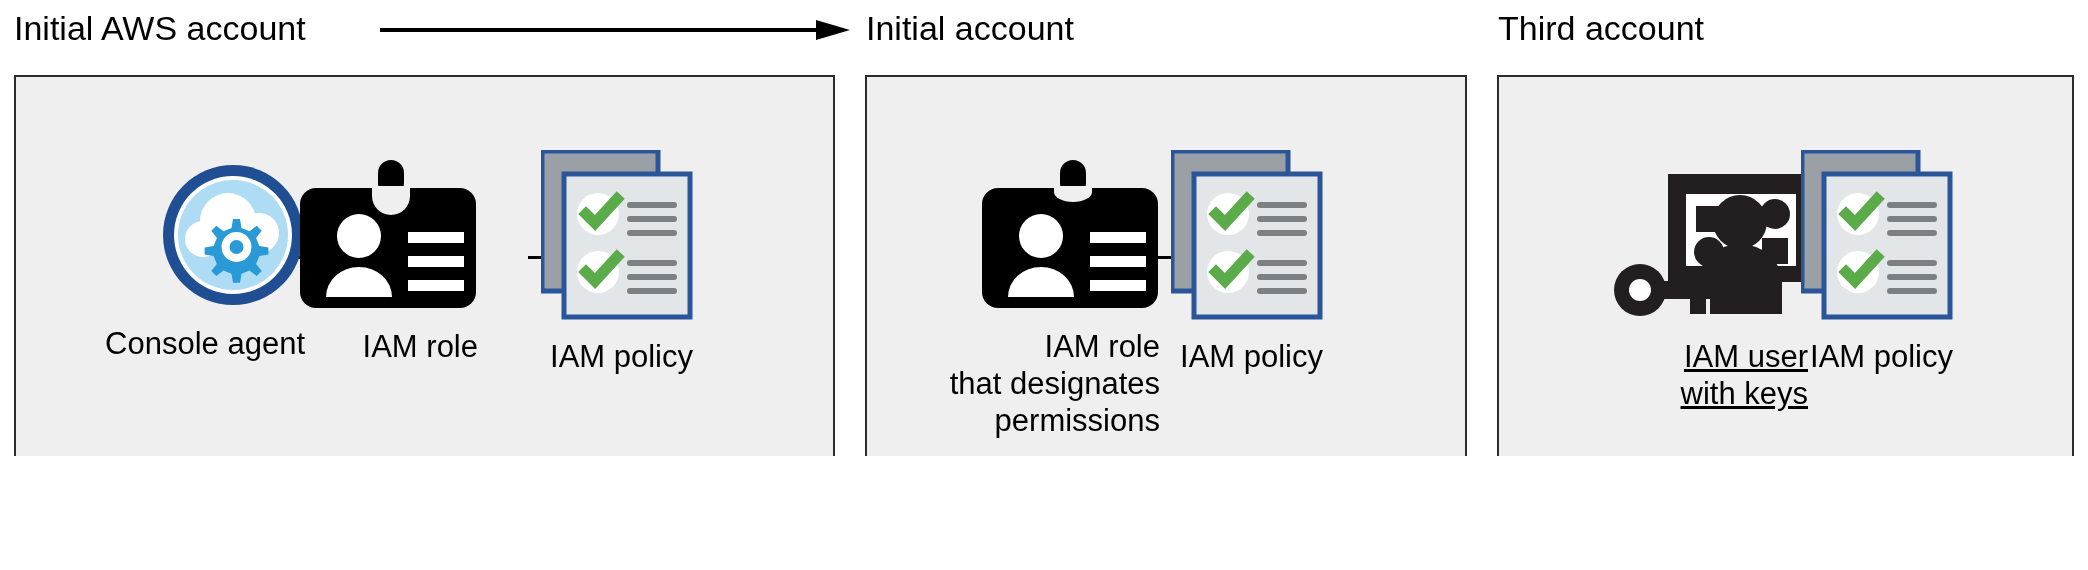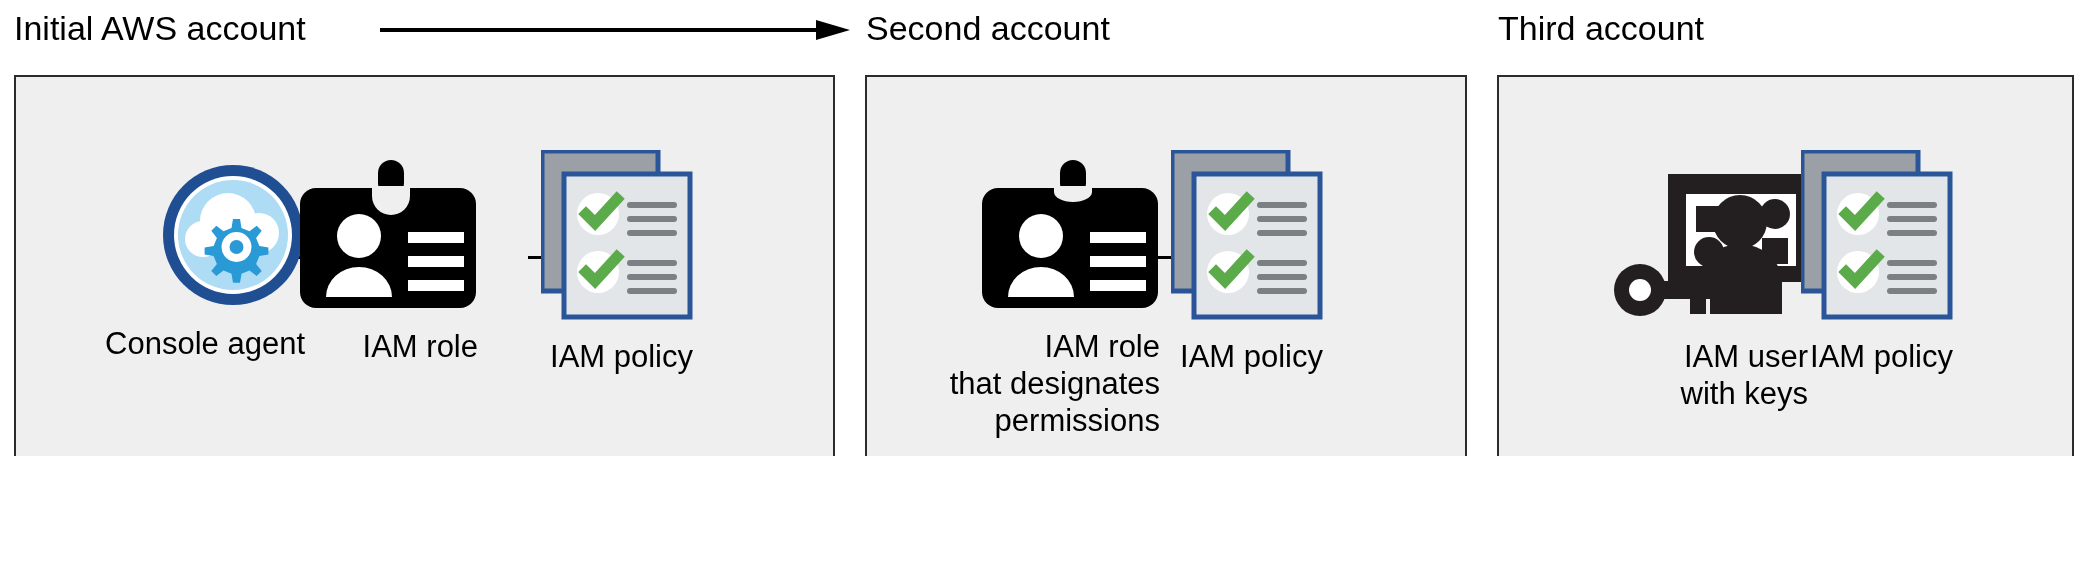--- a/index.html
+++ b/index.html
@@ -102,21 +102,21 @@
     width: 196px;
     height: 148px;
   }
 </style>
 </head>
 <body>
 
 <div id="canvas">
 
   <div class="col-title" id="title-1">Initial AWS account</div>
-  <div class="col-title" id="title-2">Second account</div>
+  <div class="col-title" id="title-2">Initial account</div>
   <div class="col-title" id="title-3">Third account</div>
 
   <svg id="flow-arrow" viewBox="0 0 470 24" xmlns="http://www.w3.org/2000/svg">
     <line x1="0" y1="12" x2="440" y2="12" stroke="#000000" stroke-width="4"></line>
     <polygon points="436,2 470,12 436,22" fill="#000000"></polygon>
   </svg>
 
   <div class="panel" id="panel-1"></div>
 
   <div class="connector" style="left:241px; top:256px; width:115px;"></div>
@@ -228,21 +228,21 @@
       <rect x="86" y="124" width="50" height="6" rx="3" fill="#7b8085"></rect>
       <rect x="86" y="138" width="50" height="6" rx="3" fill="#7b8085"></rect>
     </svg>
     <div class="node-label">IAM policy</div>
   </div>
 
   <div class="panel" id="panel-3"></div>
 
   <div class="connector" style="left:1786px; top:256px; width:100px;"></div>
 
-  <div class="node" style="left:1538px; top:172px; width:270px;">
+  <div class="node" style="left:1538px; top:172px; width:270px;text-decoration:underline;">
     <svg class="node-icon user-icon" viewBox="0 0 196 148" xmlns="http://www.w3.org/2000/svg">
 
       <g fill="#231f20">
         <circle cx="28" cy="118" r="26"></circle>
         <rect x="50" y="109" width="48" height="18"></rect>
         <rect x="78" y="109" width="16" height="33"></rect>
       </g>
       <circle cx="28" cy="118" r="11" fill="#ffffff"></circle>
 
       <rect x="56" y="2" width="140" height="108" fill="#231f20"></rect>

